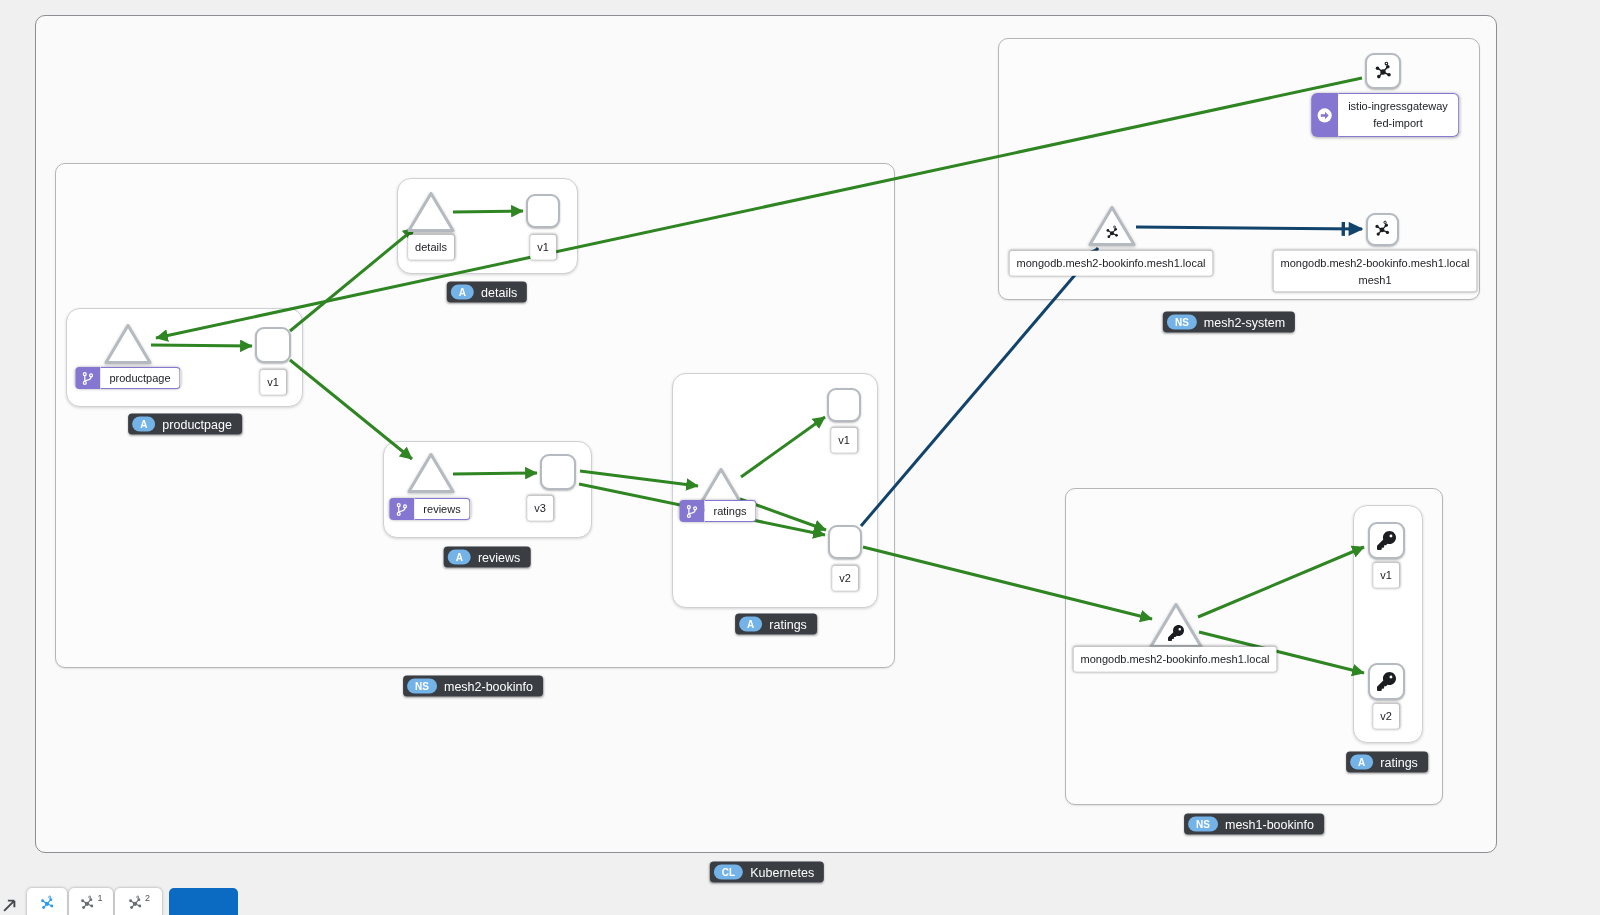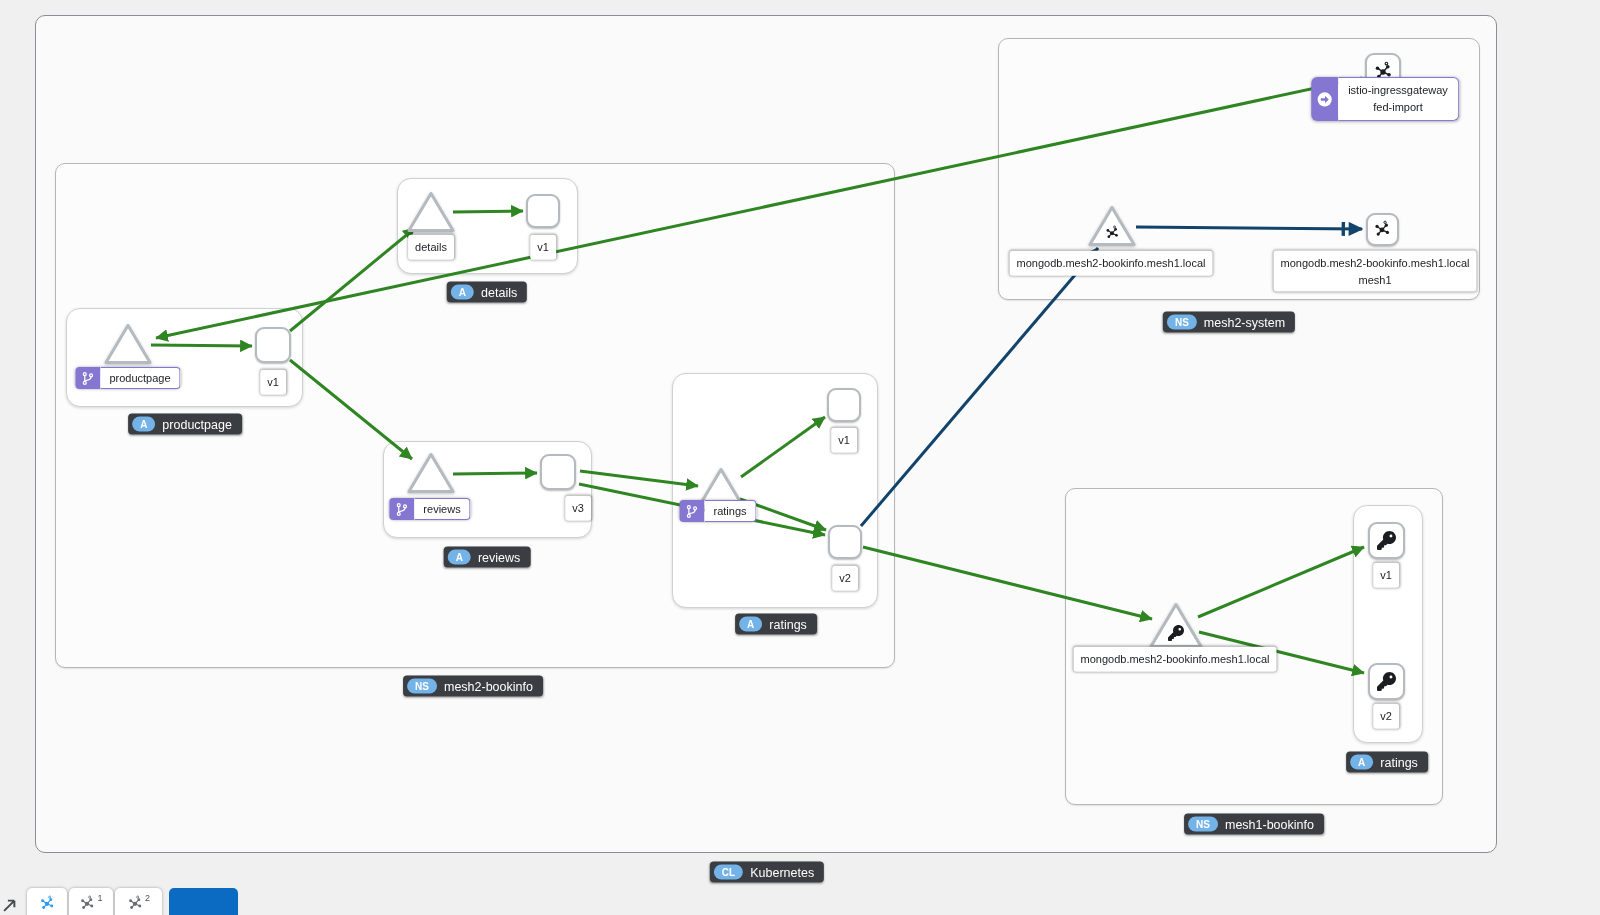--- a/index.html
+++ b/index.html
@@ -164,21 +164,21 @@
           <path fill="#1b1d21" d="M336 352c97.2 0 176-78.8 176-176S433.2 0 336 0 160 78.8 160 176c0 18.7 2.9 36.8 8.3 53.7L7 391c-4.5 4.5-7 10.6-7 17v80c0 13.3 10.7 24 24 24h80c13.3 0 24-10.7 24-24v-40h40c13.3 0 24-10.7 24-24v-40h40c6.4 0 12.5-2.5 17-7l33.3-33.3c16.9 5.4 35 8.3 53.7 8.3zM376 176c-22.1 0-40-17.9-40-40s17.9-40 40-40 40 17.9 40 40-17.9 40-40 40z"></path>
         </svg>
       </div>
       <div class="node-sq" style="left: 1367.5px; top: 662.5px; width: 37px; height: 37px;">
         <svg width="19" height="19" viewBox="0 0 512 512">
           <path fill="#1b1d21" d="M336 352c97.2 0 176-78.8 176-176S433.2 0 336 0 160 78.8 160 176c0 18.7 2.9 36.8 8.3 53.7L7 391c-4.5 4.5-7 10.6-7 17v80c0 13.3 10.7 24 24 24h80c13.3 0 24-10.7 24-24v-40h40c13.3 0 24-10.7 24-24v-40h40c6.4 0 12.5-2.5 17-7l33.3-33.3c16.9 5.4 35 8.3 53.7 8.3zM376 176c-22.1 0-40-17.9-40-40s17.9-40 40-40 40 17.9 40 40-17.9 40-40 40z"></path>
         </svg>
       </div>
     </div>
   <div id="labels" class="layer">
-      <div class="gwlabel" style="left: 1385px; top: 99px;">
+      <div class="gwlabel" style="left: 1385px; top: 115px;">
         <span class="gwicon" style="background: rgb(132, 118, 209);">
           <svg width="17" height="17" viewBox="0 0 24 24">
             <circle cx="12" cy="12" r="10" fill="#fff"></circle>
             <path d="M6.5 10.2 h6 V6.8 l5.2 5.2 -5.2 5.2 v-3.4 h-6 z" fill="#8476d1"></path>
           </svg>
         </span>
         <span class="gwbody" style="border-color: rgb(132, 118, 209);">
           <span>istio-ingressgateway</span>
           <span>fed-import</span>
         </span>
@@ -220,21 +220,21 @@
               <circle cx="7" cy="5" r="2.3"></circle>
               <circle cx="7" cy="19" r="2.3"></circle>
               <circle cx="17" cy="7" r="2.3"></circle>
               <path d="M7 7.5 L7 16.5"></path>
               <path d="M17 9.5 C17 12.5 14 14 11 14.5 C9 14.8 8 15.6 7 16.5"></path>
             </g>
           </svg>
         </span>
         <span class="pbody" style="border-color: rgb(132, 118, 209);">reviews</span>
       </div>
-      <div class="nlabel" style="left: 578px; top: 508px;">
+      <div class="nlabel" style="left: 540px; top: 508px;">
         <span>v3</span>
       </div>
       <div class="plabel" style="left: 718px; top: 511px;">
         <span class="pbadge" style="background: rgb(132, 118, 209);">
           <svg width="15" height="15" viewBox="0 0 24 24">
             <g fill="none" stroke="#fff" stroke-width="2" stroke-linecap="round">
               <circle cx="7" cy="5" r="2.3"></circle>
               <circle cx="7" cy="19" r="2.3"></circle>
               <circle cx="17" cy="7" r="2.3"></circle>
               <path d="M7 7.5 L7 16.5"></path>

